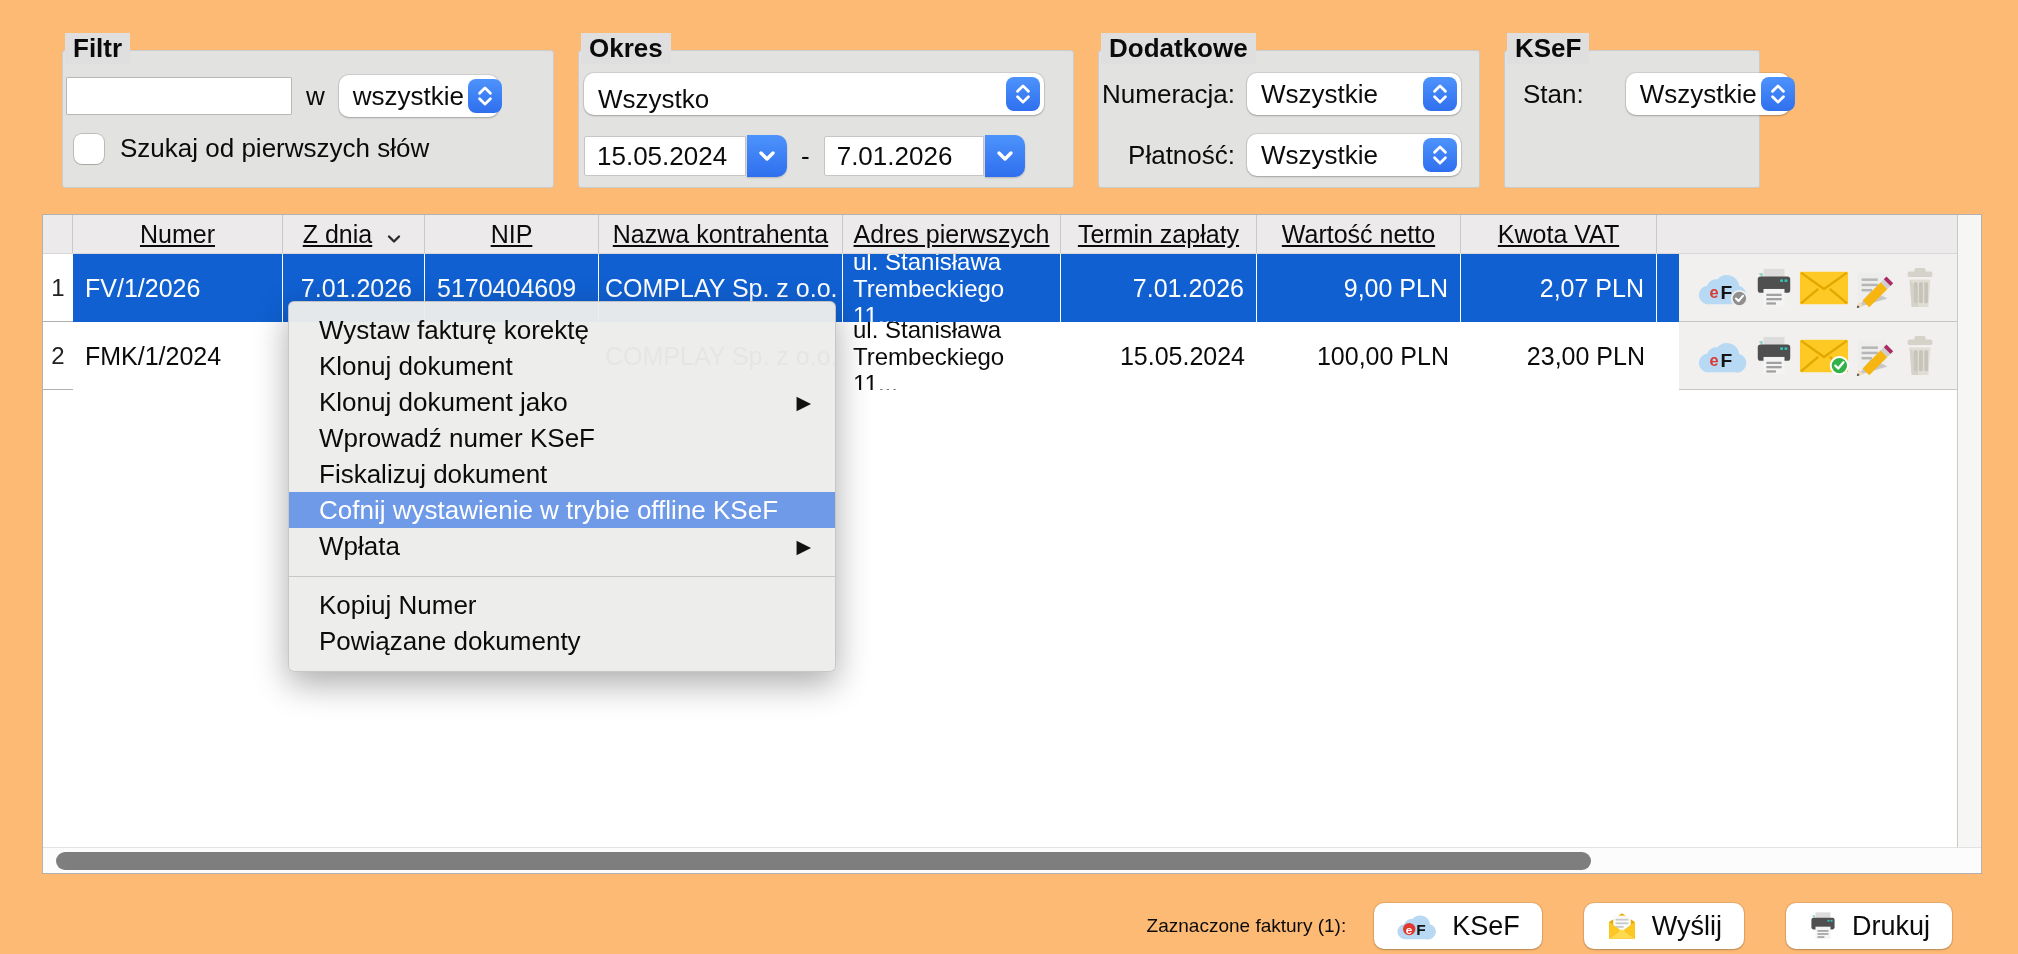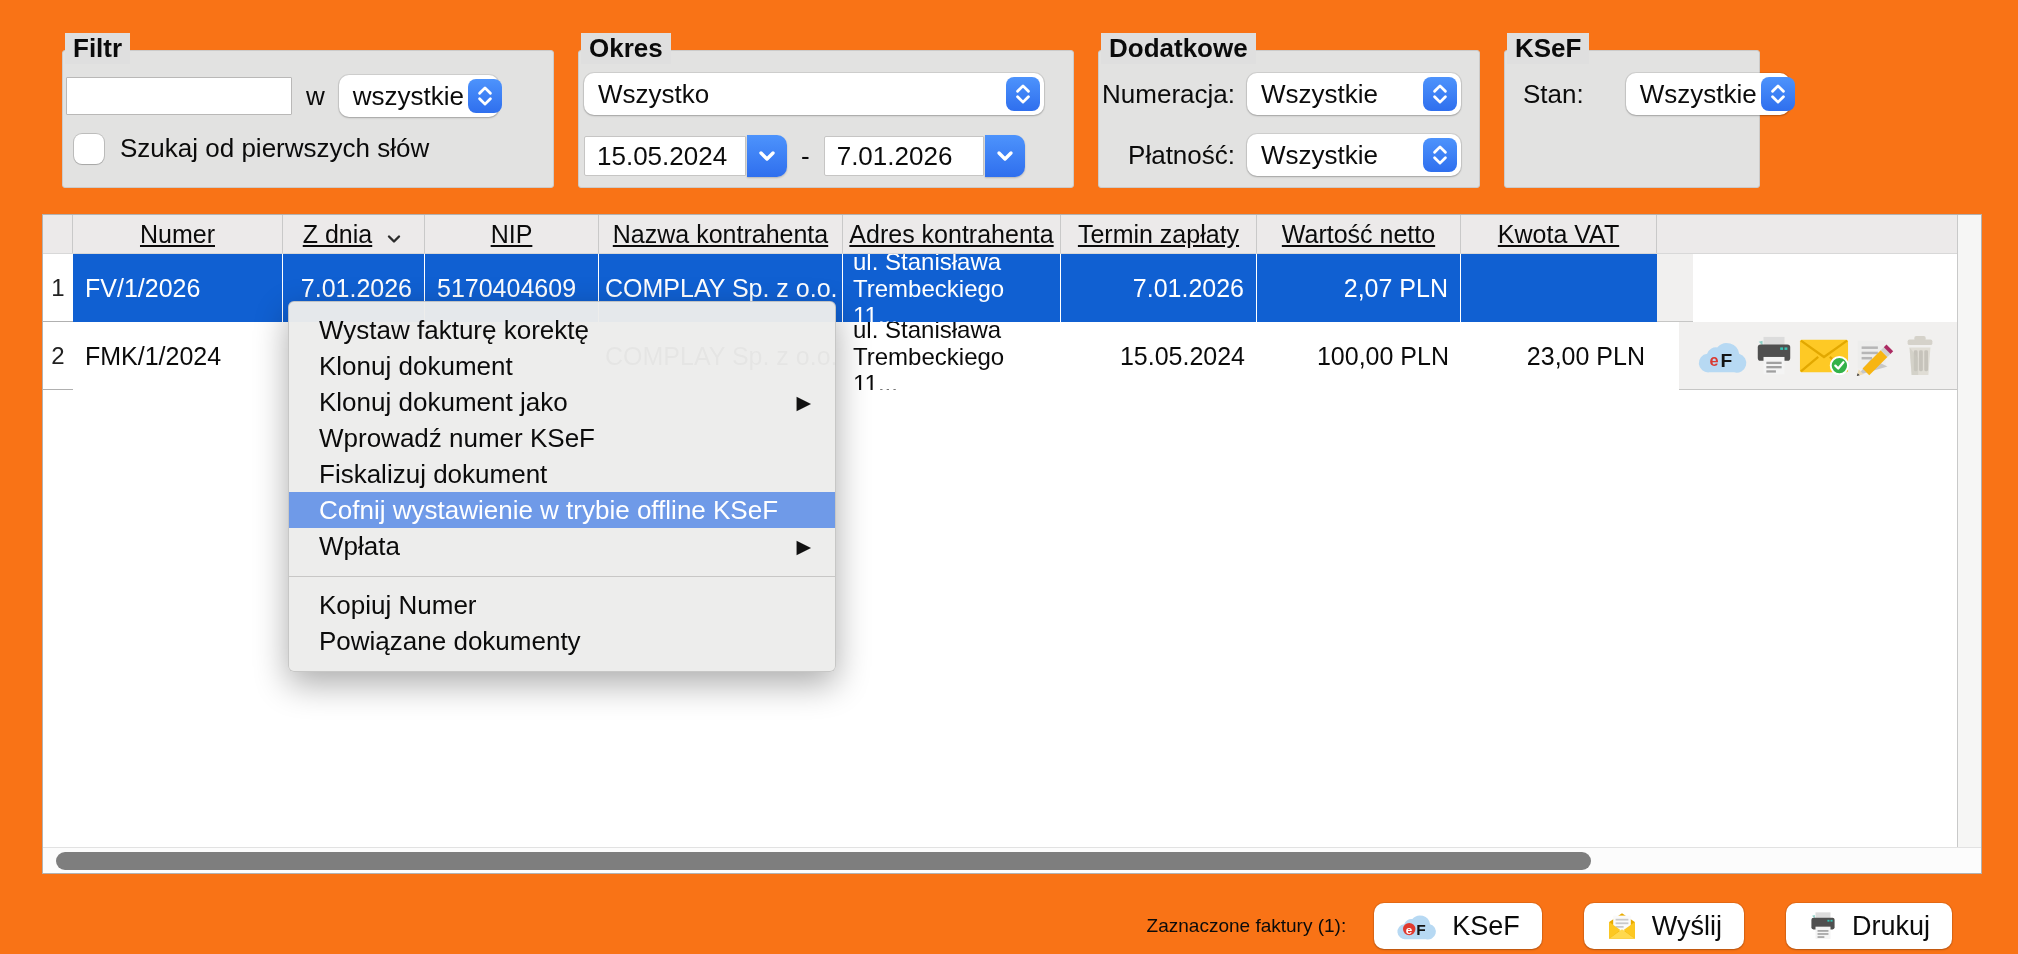--- a/index.html
+++ b/index.html
@@ -1,18 +1,18 @@
 <!DOCTYPE html>
 <html><head>
 <meta charset="utf-8">
 <style>
   html,body{margin:0;padding:0;}
   body{width:2018px;height:954px;overflow:hidden;background:#dfdfdf;
        font-family:"Liberation Sans","DejaVu Sans",sans-serif;color:#0b0b0b;}
-  #app{position:relative;width:2018px;height:954px;background:#f97316;}
+  #app{position:relative;width:2018px;height:954px;background:#fdba74;}
 
   
   .group{position:absolute;top:50px;height:138px;border:1px solid #cccbca;border-radius:3px;background:#e2e2e1;box-sizing:border-box;}
   #g-filtr{left:62px;width:492px;}
   #g-okres{left:578px;width:496px;}
   #g-dodatkowe{left:1098px;width:382px;}
   #g-ksef{left:1504px;width:256px;}
   .legend{position:absolute;top:-18px;left:2px;padding:0 8px;background:#dfdfdf;font-size:26px;font-weight:600;}
   .frow{position:absolute;display:flex;align-items:center;}
   .lbl{font-size:26px;}
@@ -103,21 +103,21 @@
     </div>
     <div class="frow" style="left:3px;top:82px;padding-left:8px;">
       <span class="checkbox"></span>
       <span class="lbl" style="margin-left:16px;">Szukaj od pierwszych słów</span>
     </div>
   </section>
 
   <section class="group" id="g-okres">
     <div class="legend">Okres</div>
     <div class="frow" style="left:5px;top:22px;">
-      <div class="popup" style="width:460px;">
+      <div class="popup" style="width:460px;align-items:flex-end;">
         <span class="val">Wszystko</span>
         <span class="pbtn">
             <span class="ig"><svg viewBox="0 0 20 24" width="100%" height="100%">
                 <path d="M5 9.5L10 4.5l5 5" fill="none" stroke="#fff" stroke-width="2.6" stroke-linecap="round" stroke-linejoin="round"></path>
                 <path d="M5 14.5l5 5 5-5" fill="none" stroke="#fff" stroke-width="2.6" stroke-linecap="round" stroke-linejoin="round"></path>
               </svg></span>
           </span>
       </div>
     </div>
     <div class="frow" style="left:5px;top:84px;">
@@ -197,21 +197,21 @@
               <path d="M5 7.5l5 5 5-5" fill="none" stroke="#2b2b2b" stroke-width="2.4" stroke-linecap="round" stroke-linejoin="round"></path>
             </svg></span>
         </div>
       <div class="hcell">
           <span>NIP</span>
         </div>
       <div class="hcell">
           <span>Nazwa kontrahenta</span>
         </div>
       <div class="hcell">
-          <span>Adres kontrahenta</span>
+          <span>Adres pierwszych</span>
         </div>
       <div class="hcell">
           <span>Termin zapłaty</span>
         </div>
       <div class="hcell">
           <span>Wartość netto</span>
         </div>
       <div class="hcell">
           <span>Kwota VAT</span>
         </div>
@@ -222,20 +222,21 @@
     <div class="grid brow sel">
       <div class="cell gutter">1</div>
       <div class="cell data">FV/1/2026</div>
       <div class="cell data right">7.01.2026</div>
       <div class="cell data">5170404609</div>
       <div class="cell data tight">COMPLAY Sp. z o.o.</div>
       <div class="cell data addr">
           <span><span>ul. Stanisława</span><br><span>Trembeckiego 11...</span></span>
         </div>
       <div class="cell data right">7.01.2026</div>
+      <div class="cell data right">9,00 PLN</div>
       <div class="cell data right">2,07 PLN</div>
       <div class="cell data last"></div>
       <div class="iconcell">
         <span class="rowicon ic-cloud"><svg viewBox="0 0 54 40" width="100%" height="100%">
               <path d="M43.8 17.6A13 13 0 0 0 21 11.1a9.8 9.8 0 0 0-10.5 6.6A9.7 9.7 0 0 0 12.6 37h25.9a10 10 0 0 0 5.3-19.4z" fill="#b7d9f3"></path>
               <text x="13" y="30" font-size="17" font-weight="bold" fill="#d93a32" font-family="Liberation Sans,sans-serif">e</text>
               <text x="24.5" y="31" font-size="20" font-weight="bold" fill="#141414" font-family="Liberation Sans,sans-serif">F</text>
               <circle cx="44" cy="31" r="8" fill="#8f8f8f" stroke="#f1f0ef" stroke-width="2"></circle>
               <path d="M40.5 31l2.6 2.6 4.6-5.4" stroke="#fff" stroke-width="2.2" fill="none" stroke-linecap="round" stroke-linejoin="round"></path>
             </svg></span>

